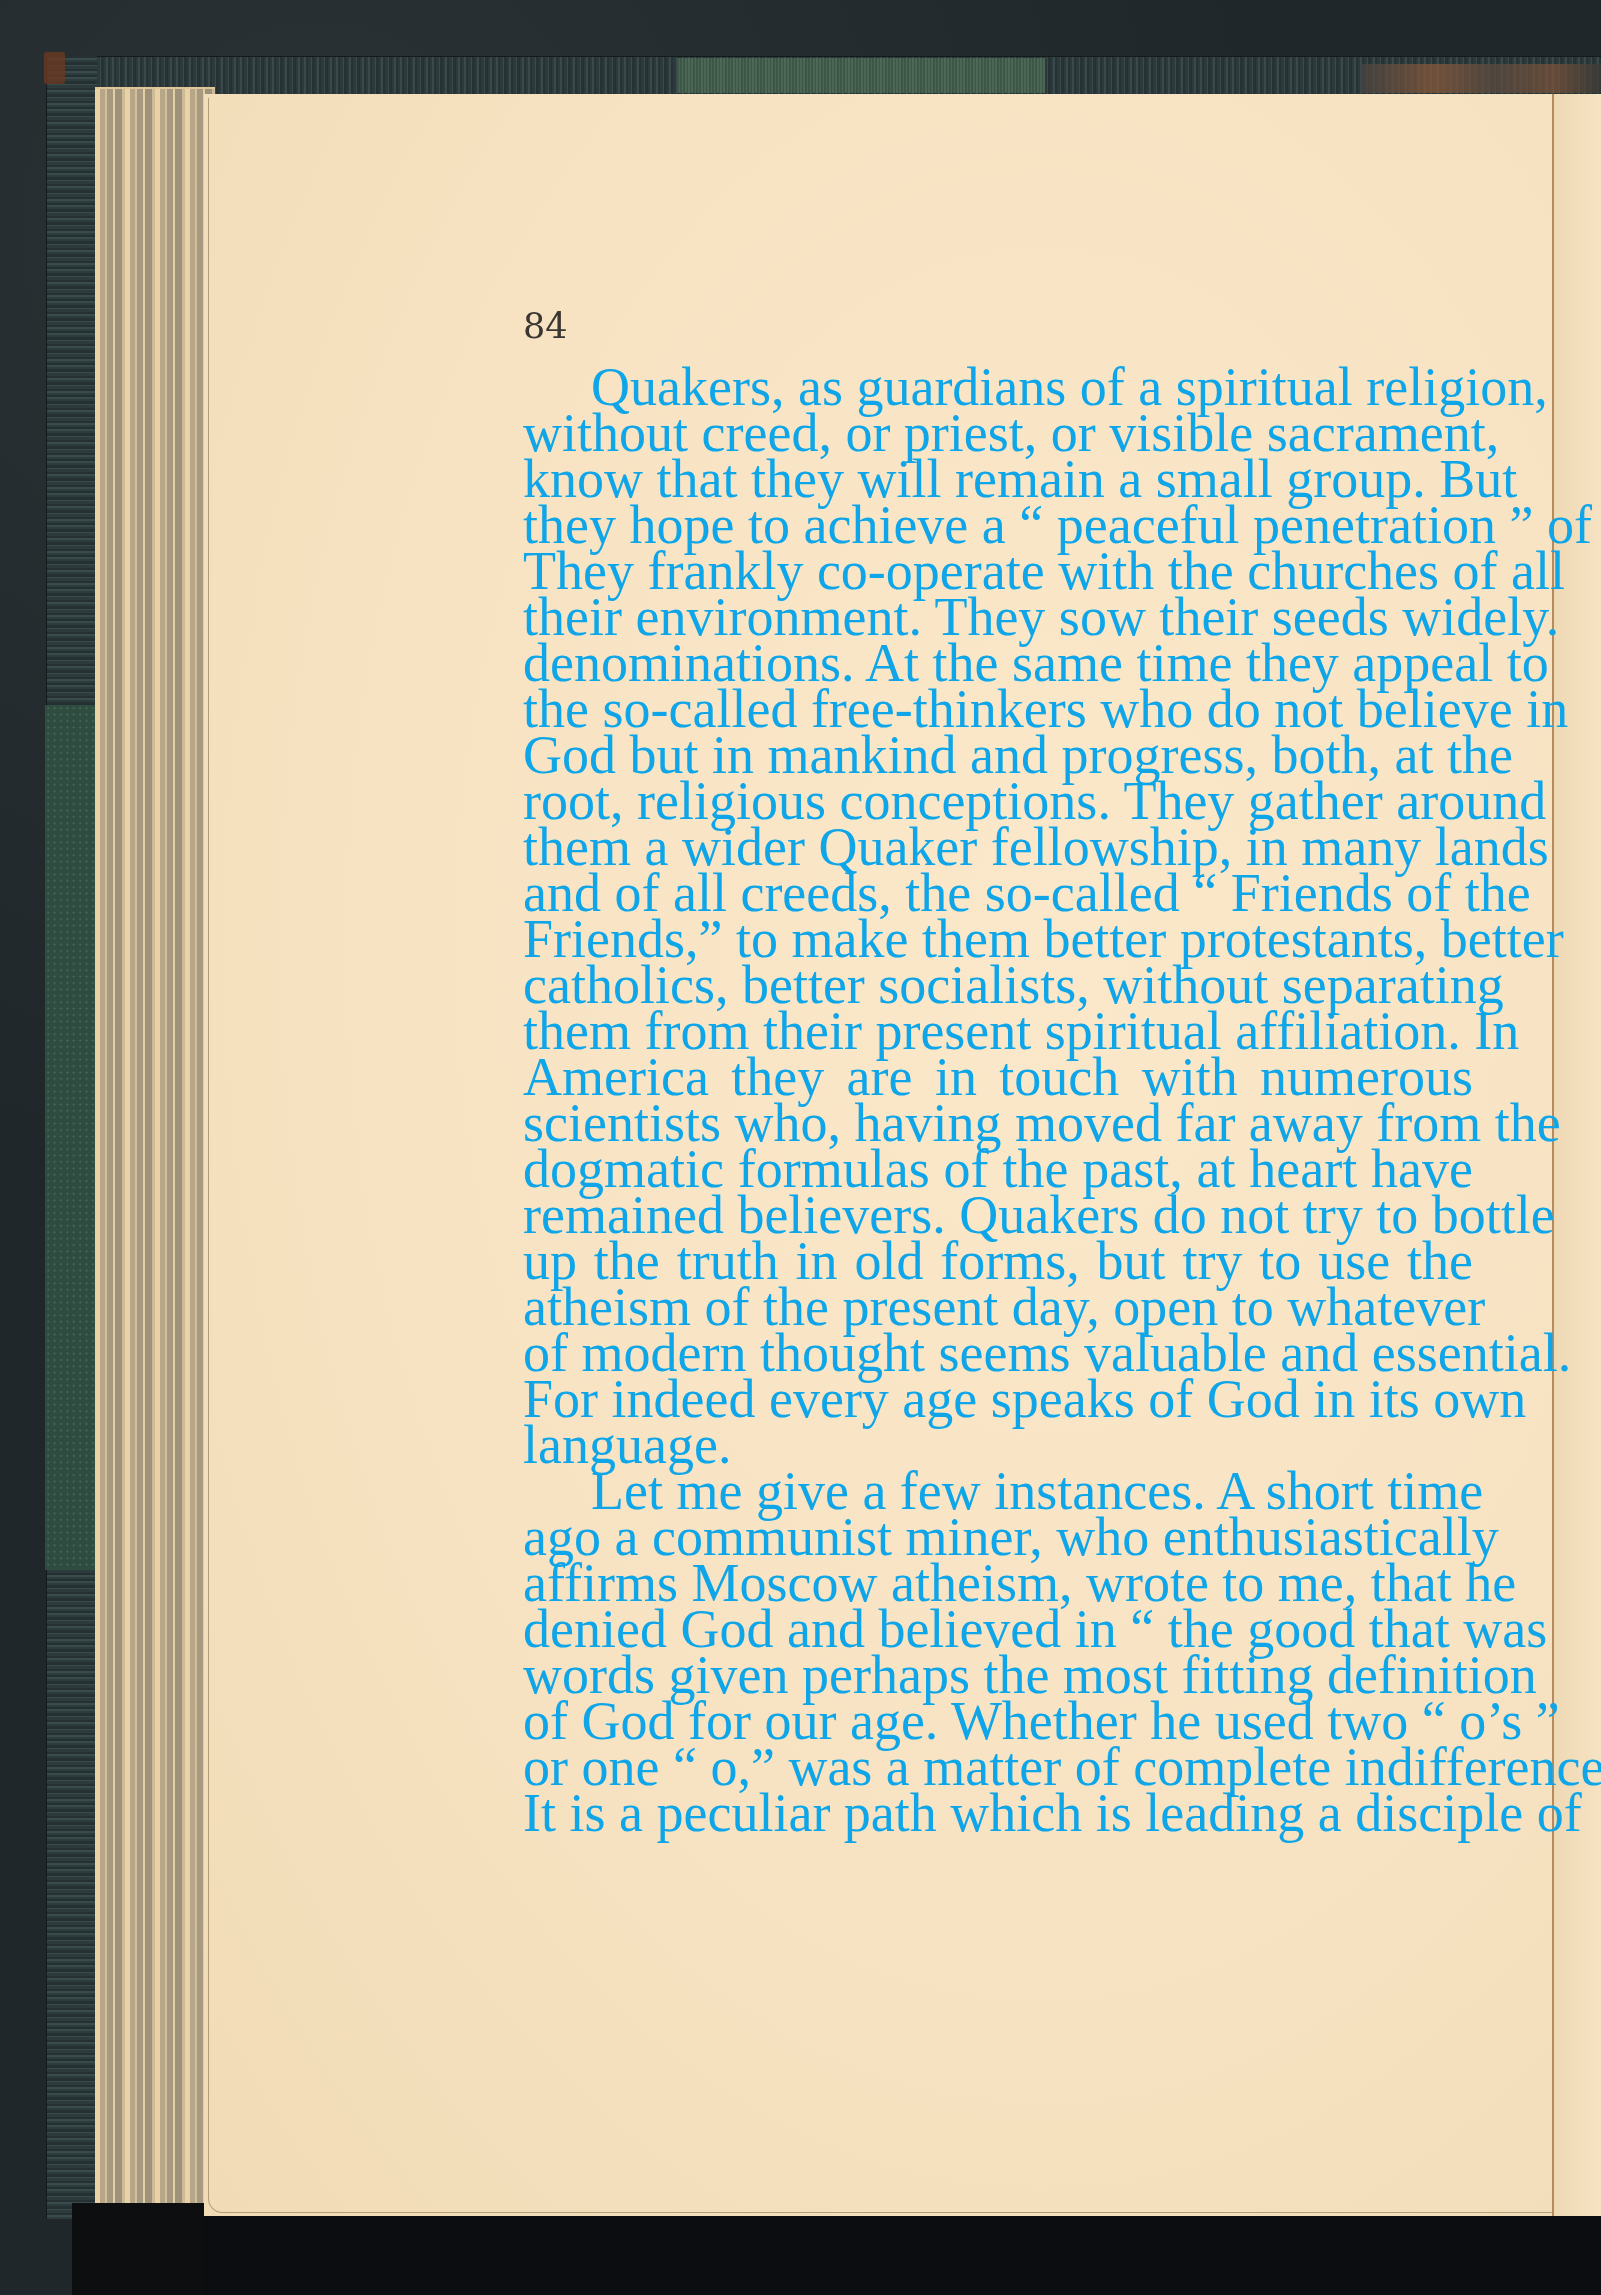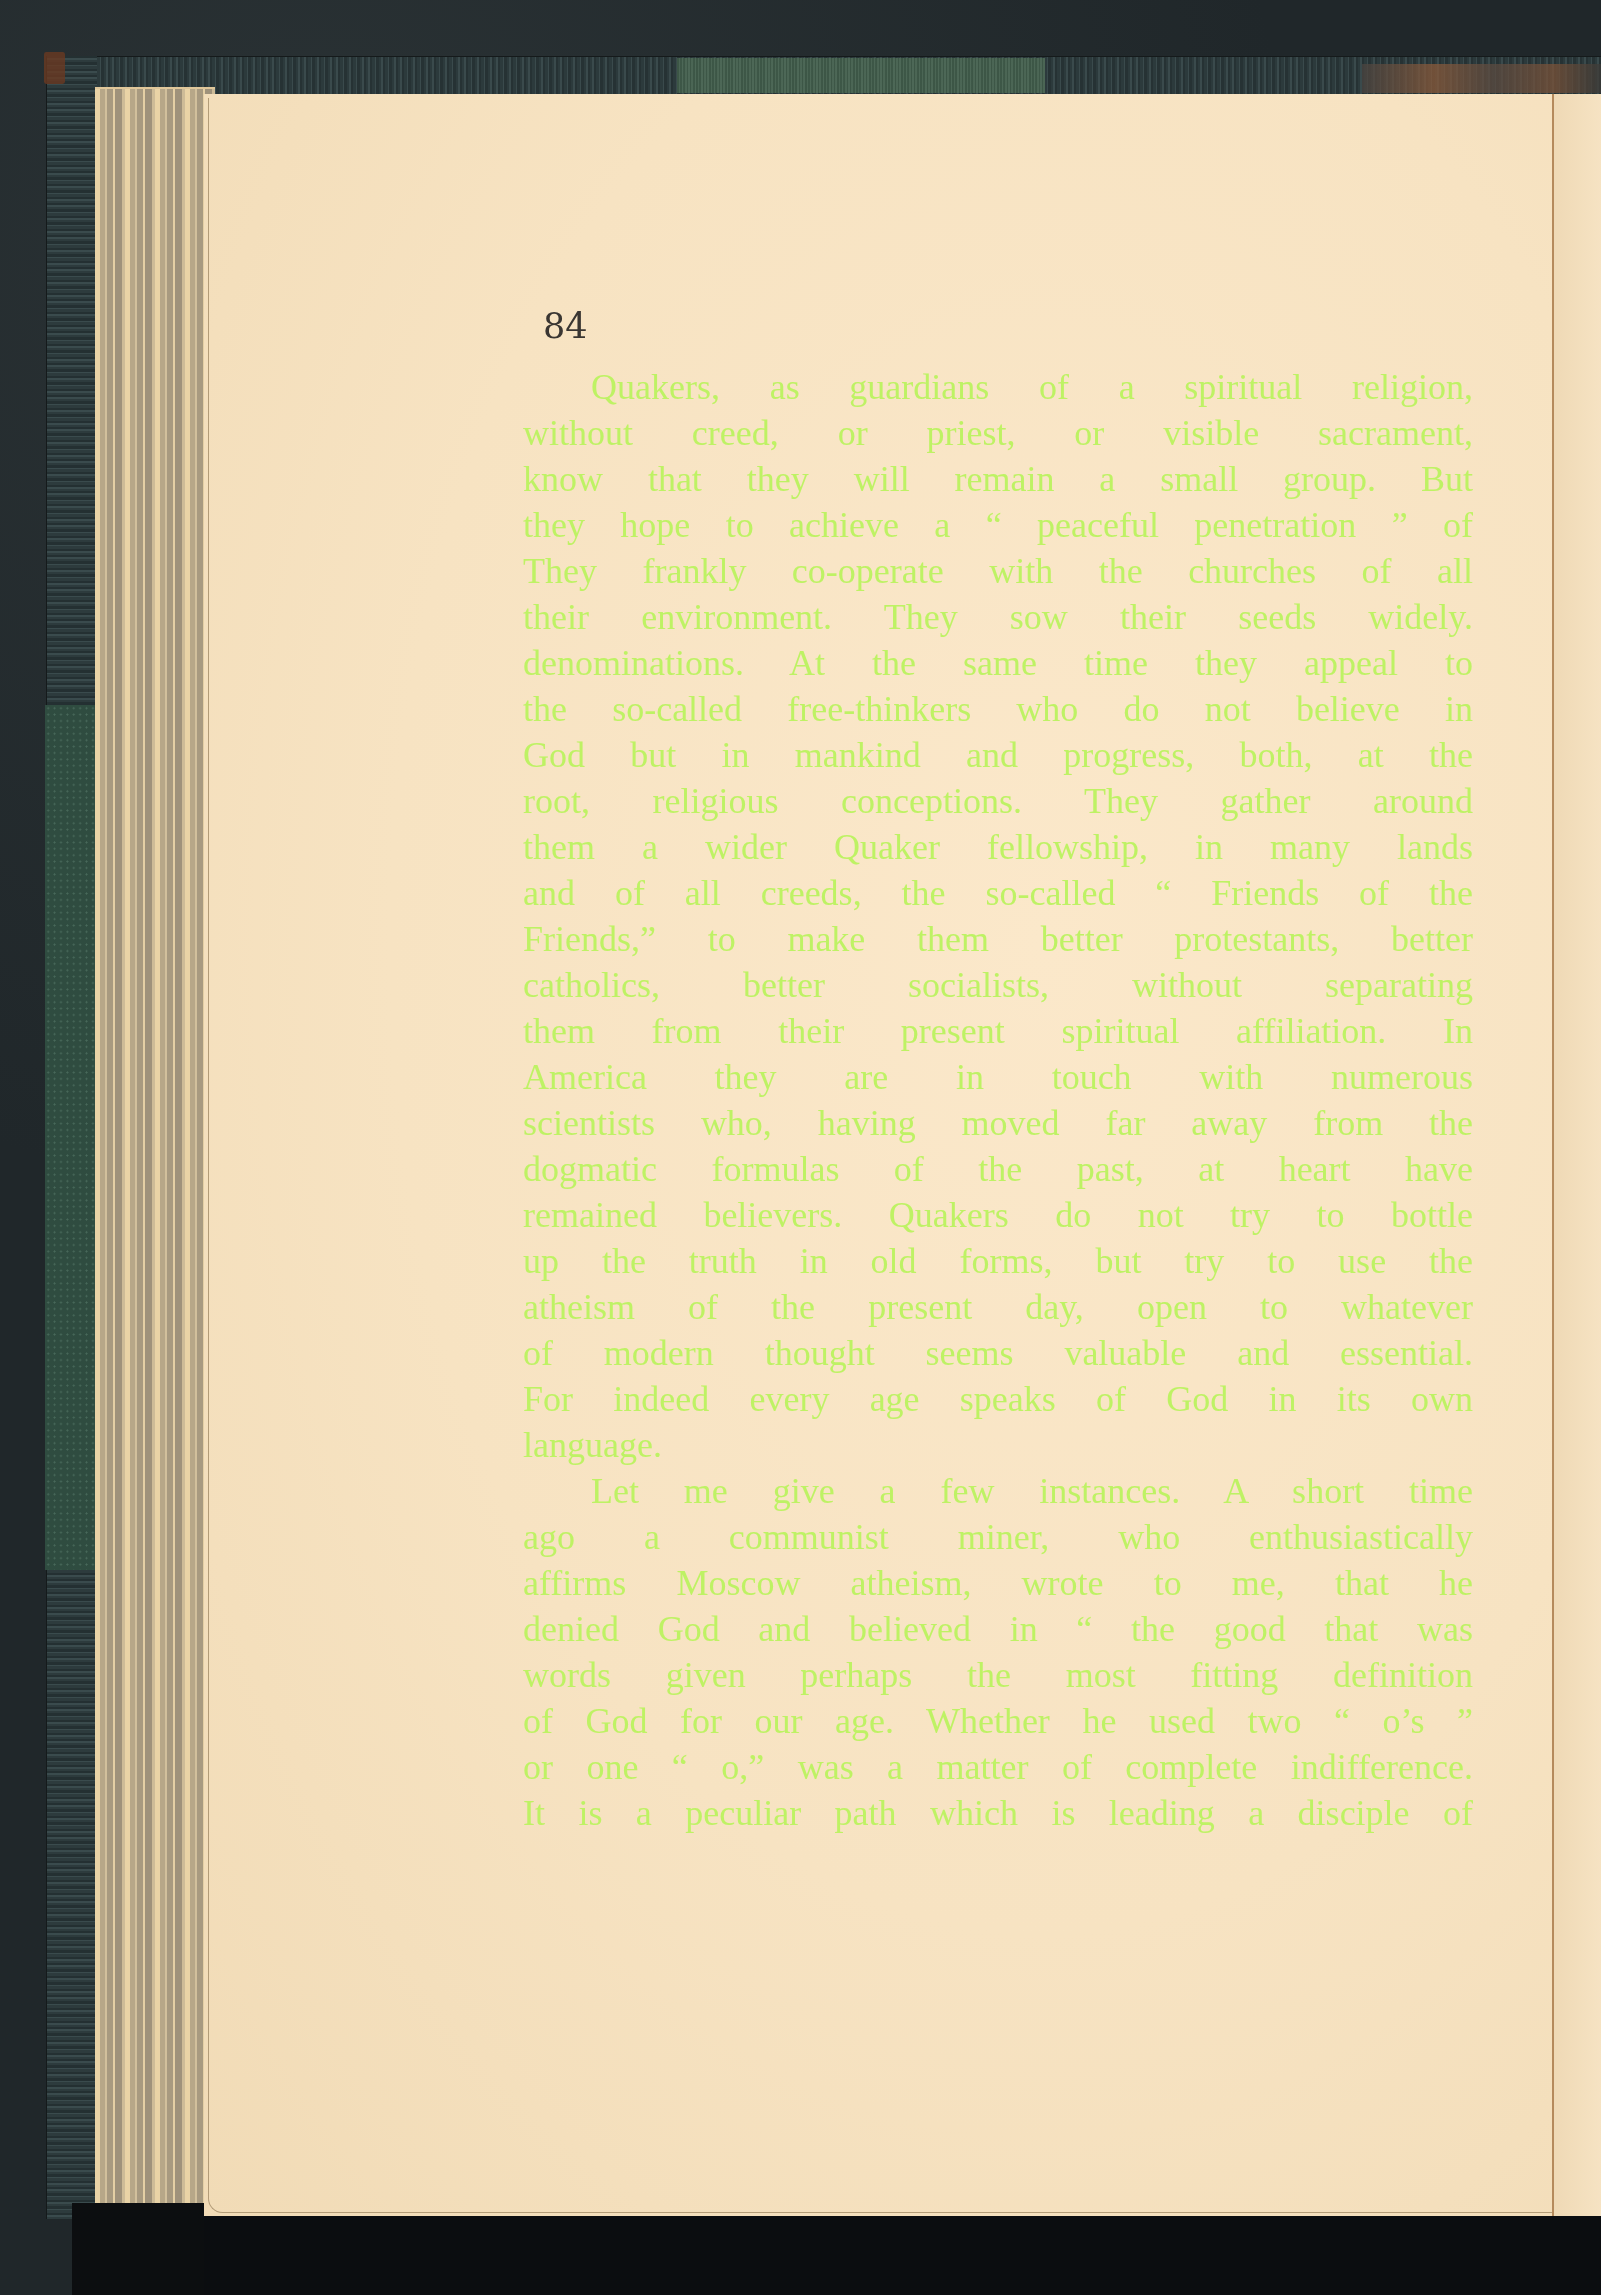--- a/index.html
+++ b/index.html
@@ -91,35 +91,35 @@
     background: #0b0d10;
   }
 
   
   .header-row {
     position: absolute; left: 523px; top: 303px; width: 950px; height: 56px;
   }
   .page-number {
     position: absolute; left: 0; top: 3.2px;
     font-family: "DejaVu Serif", serif;
-    font-size: 35px; color: #3a3632; margin-left: 20px;
+    font-size: 35px; color: #3a3632;
   }
   .running-head {
     position: absolute; right: 0; top: 0;
     font-family: "Liberation Serif", serif;
     font-weight: bold;
     font-size: 42px; color: #26272b;
     letter-spacing: 0.8px;
   }
   .body-text {
     position: absolute; left: 523px; top: 364px; width: 950px;
     font-family: "Liberation Serif", serif;
-    font-size: 36px;
+    font-size: 54px;
     line-height: 46px;
-    color: #bef264;
+    color: #0ea5e9;
     text-align: justify;
   }
   .line {
     display: block;
     white-space: nowrap;
     text-align-last: justify;
   }
   .line.last {
     text-align-last: left;
   }

